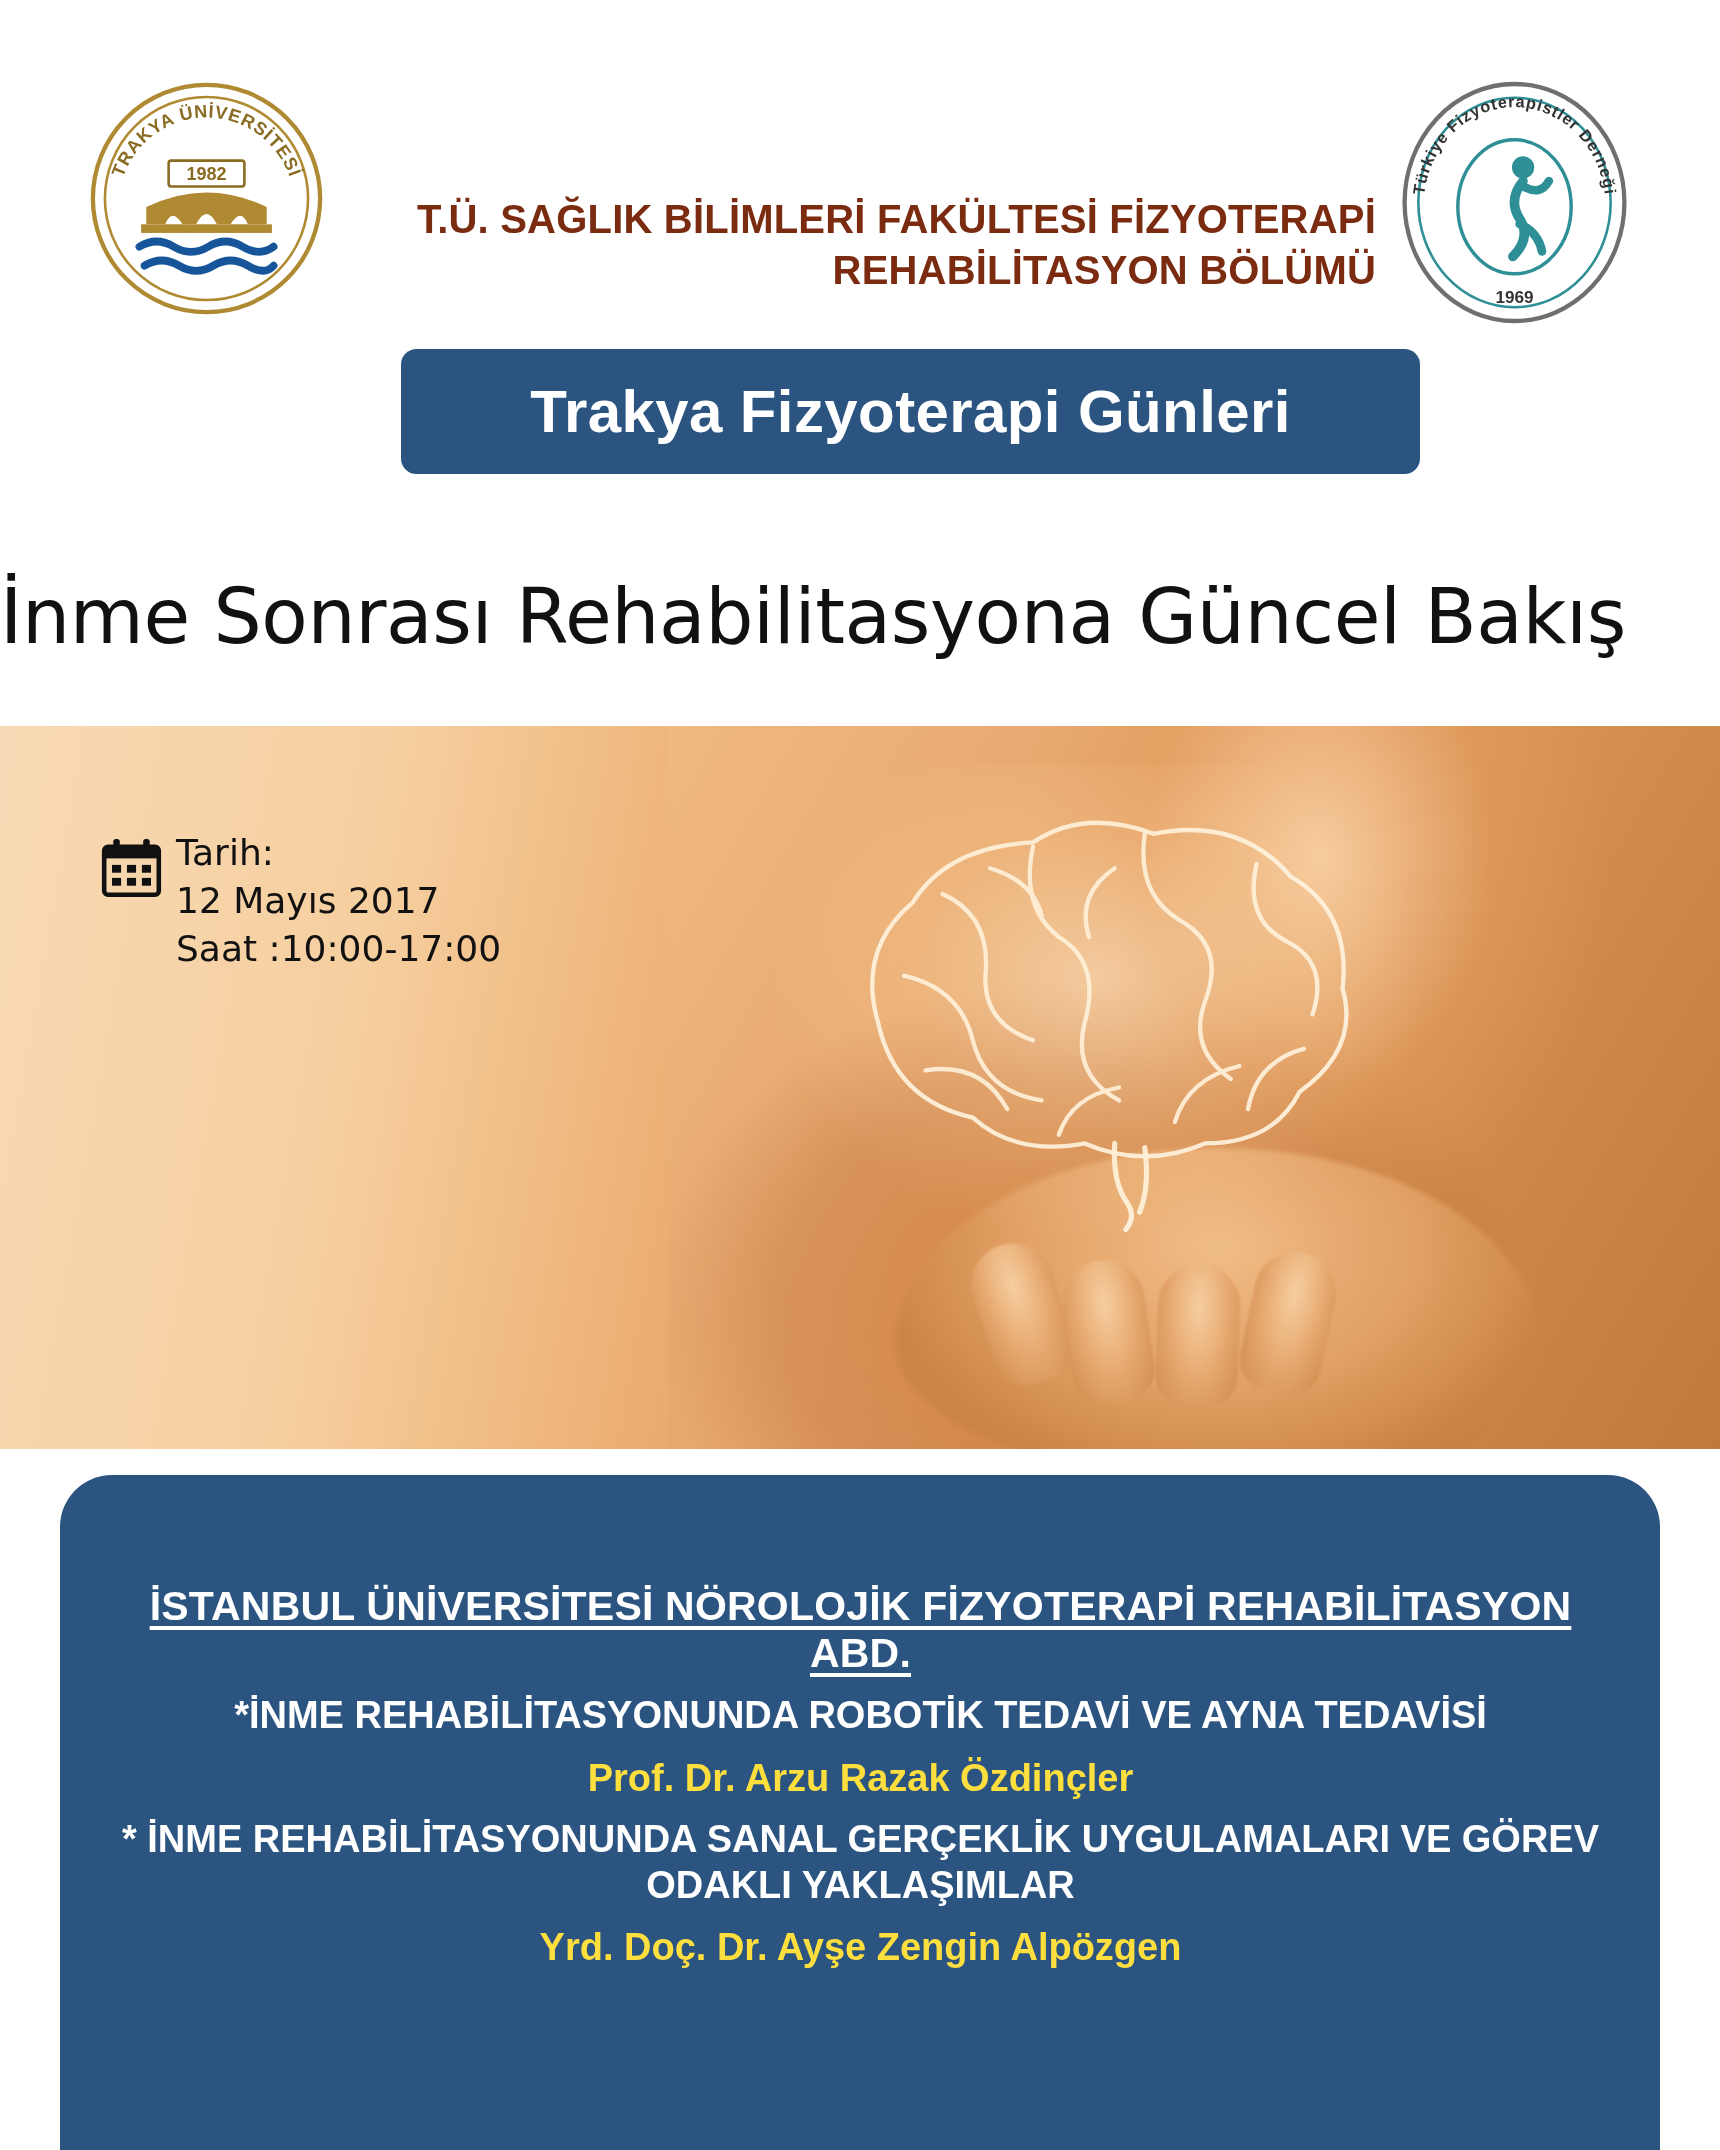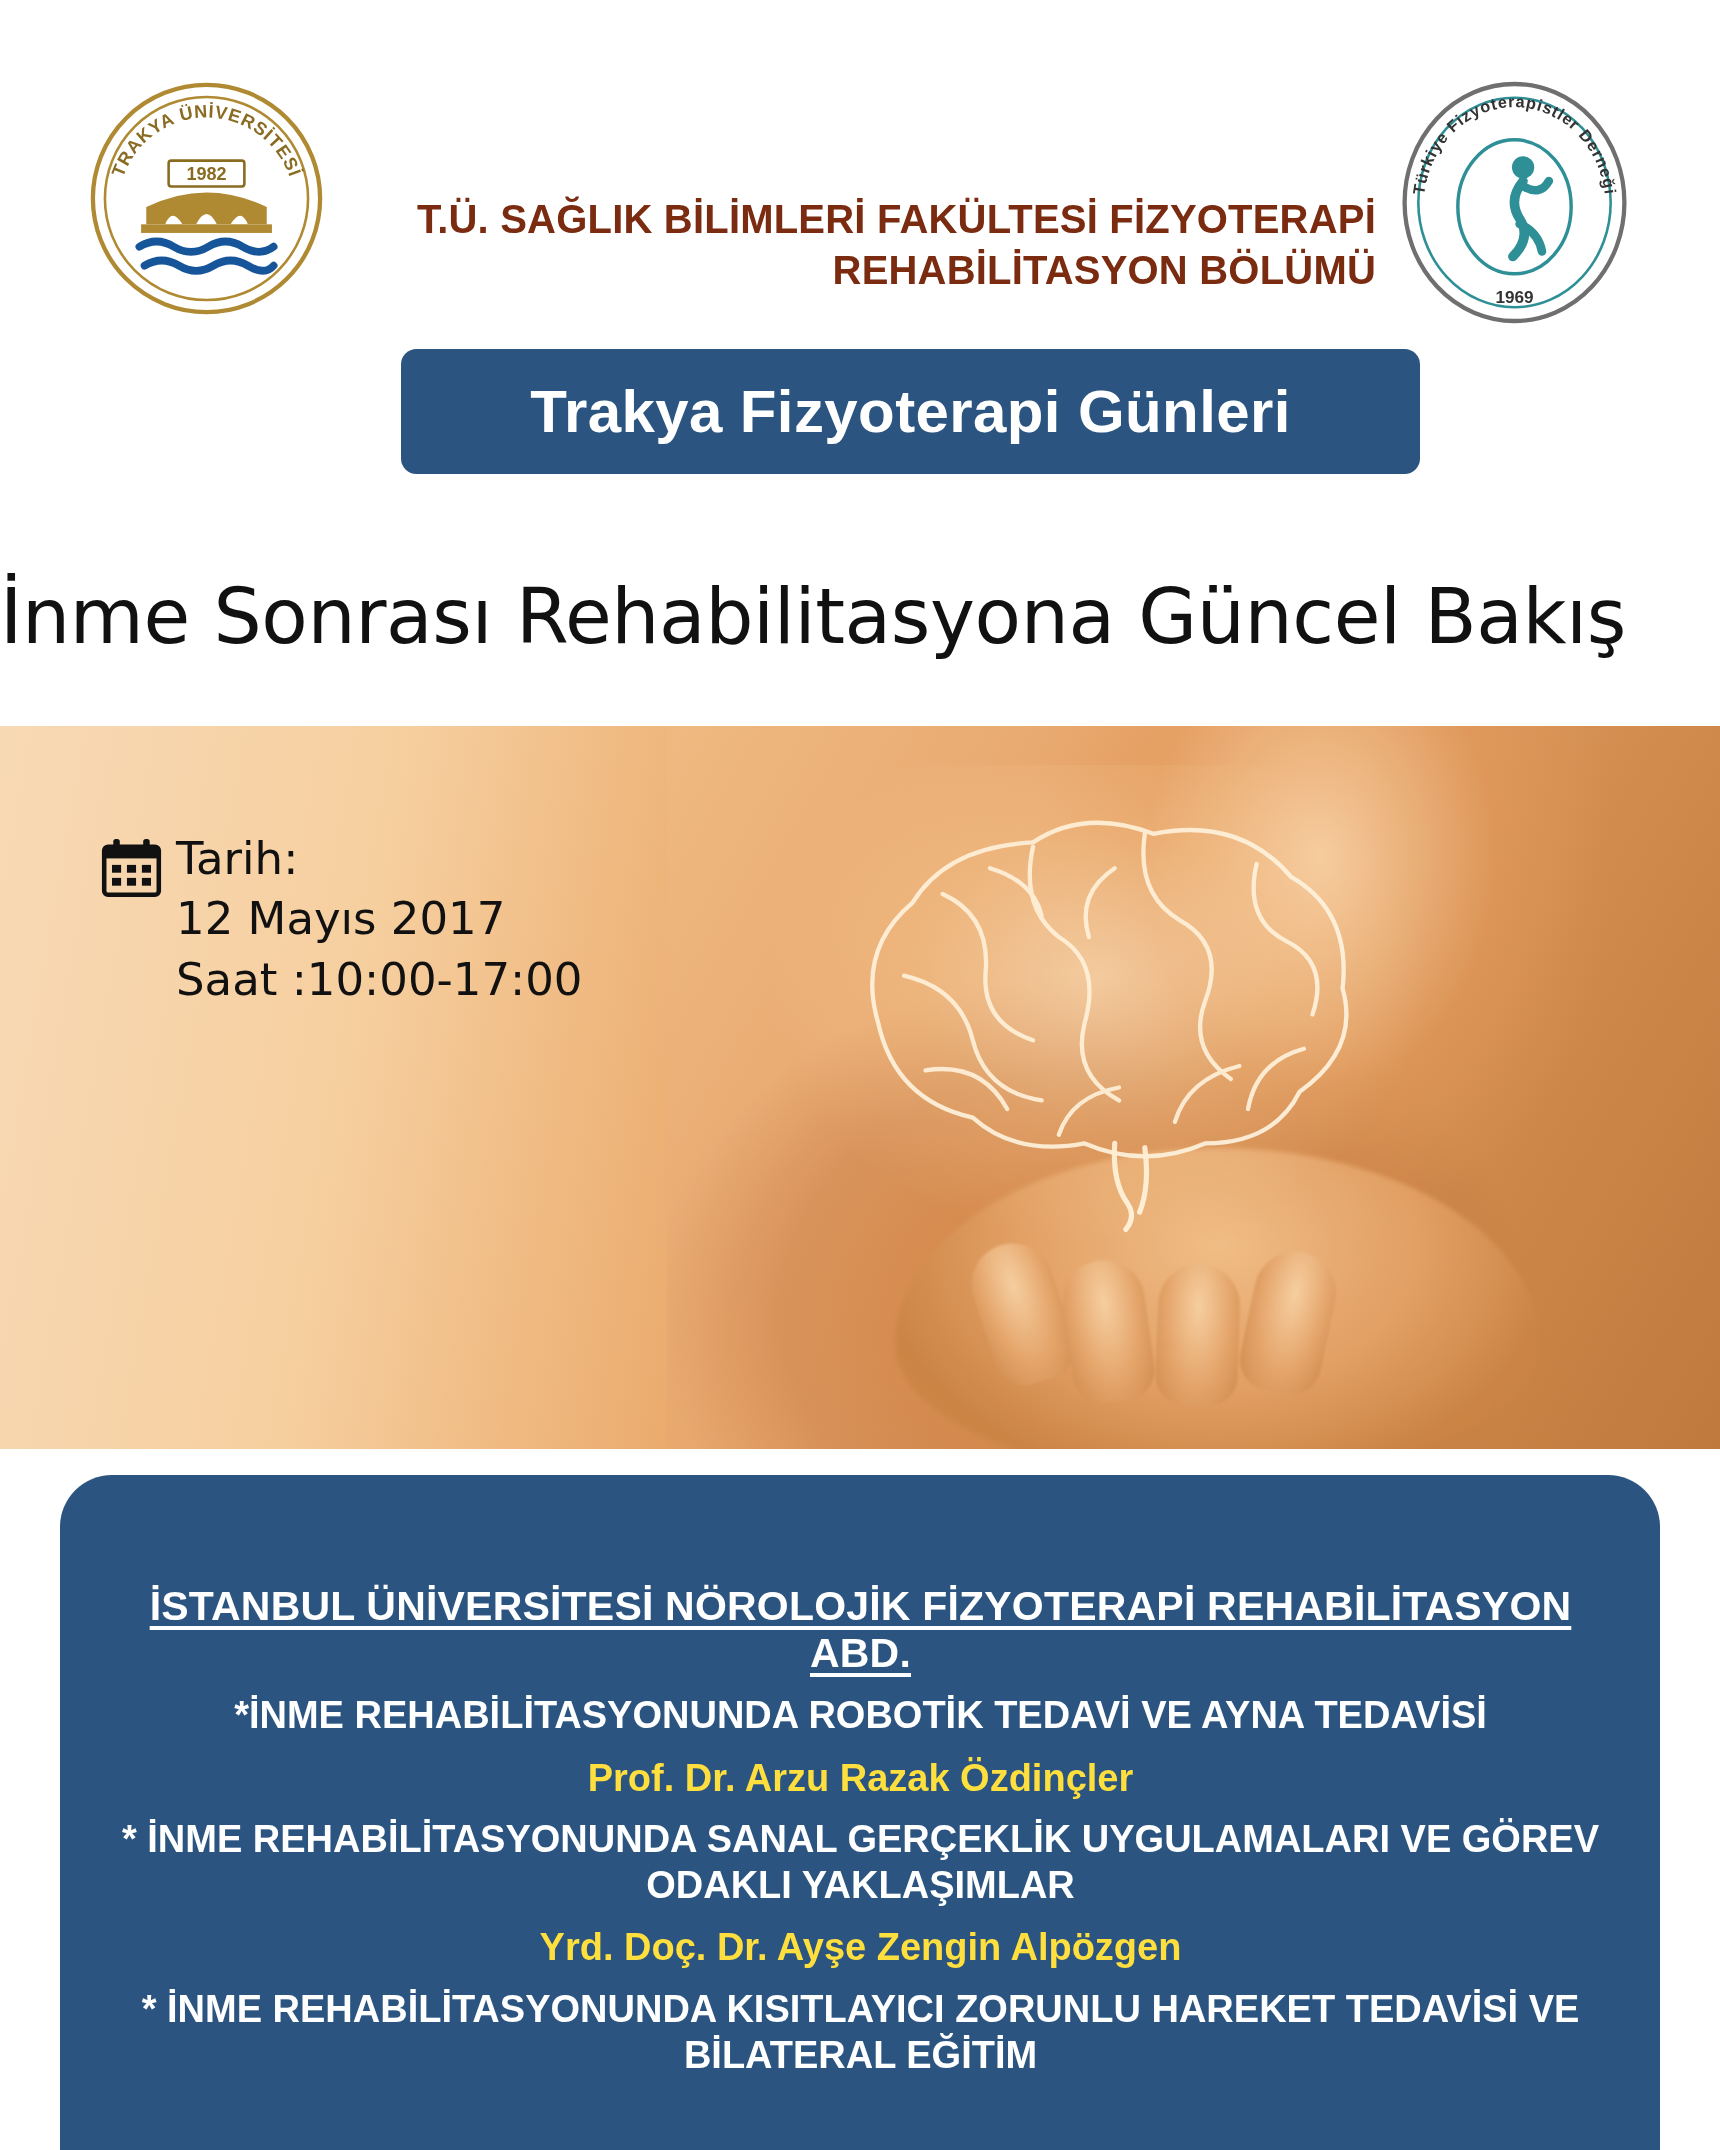--- a/index.html
+++ b/index.html
@@ -160,21 +160,21 @@
     align-items: flex-start;
   }
   .info-icon {
     width: 90px;
     flex: 0 0 90px;
     display: flex;
     justify-content: center;
     padding-top: 6px;
   }
   .info-lines {
-    font-size: 45px;
+    font-size: 36px;
     line-height: 1.34;
     letter-spacing: 0px;
     white-space: pre-line;
   }
   .info-row-2 { margin-top: 52px; }
 
   
   .panel {
     position: absolute;
     left: 60px;
@@ -326,16 +326,15 @@
 <div class="panel">
   <div class="panel-inner">
     <div class="dept">İSTANBUL ÜNİVERSİTESİ NÖROLOJİK FİZYOTERAPİ REHABİLİTASYON ABD.</div>
 
     <div class="topic">*İNME REHABİLİTASYONUNDA ROBOTİK TEDAVİ VE AYNA TEDAVİSİ</div>
     <div class="speaker">Prof. Dr. Arzu Razak Özdinçler</div>
 
     <div class="topic">* İNME REHABİLİTASYONUNDA SANAL GERÇEKLİK UYGULAMALARI VE GÖREV ODAKLI YAKLAŞIMLAR</div>
     <div class="speaker">Yrd. Doç. Dr. Ayşe Zengin Alpözgen</div>
 
-    <div class="topic">* İNME REHABİLİTASYONUNDA KISITLAYICI ZORUNLU HAREKET TEDAVİSİ VE BİLATERAL EĞİTİM</div>
   </div>
 </div>
 
 
 </body></html>

